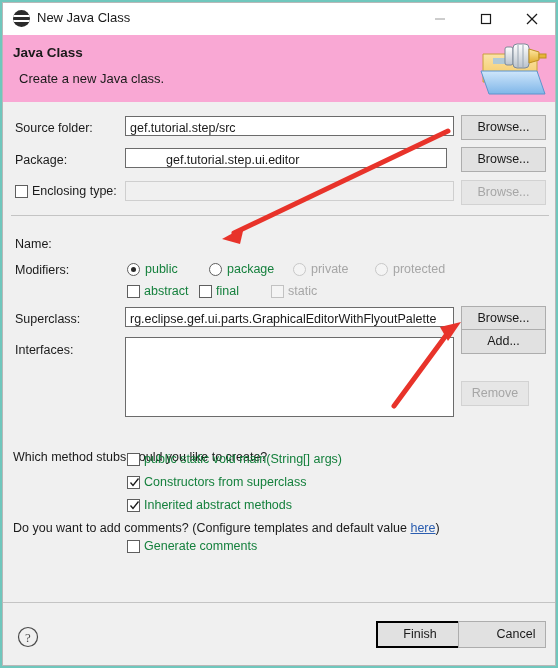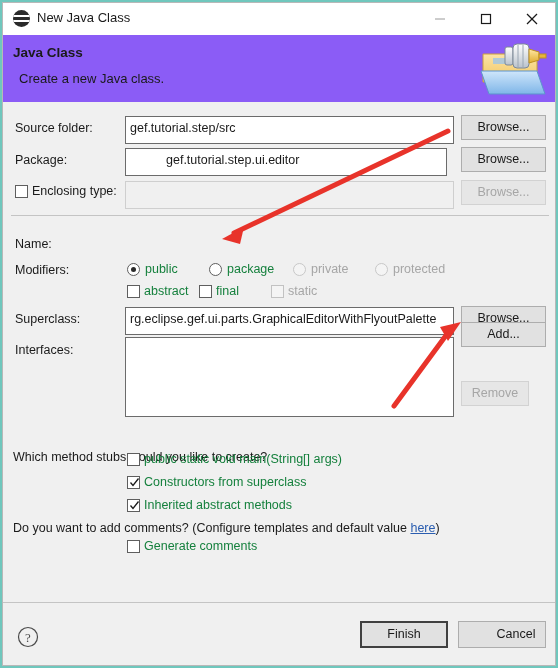--- a/index.html
+++ b/index.html
@@ -41,21 +41,21 @@
     position:absolute;top:0;width:46px;height:32px;cursor:default;
   }
   .wbtn svg{position:absolute;left:50%;top:50%;transform:translate(-50%,-50%);}
   .wbtn.min{right:92px;}
   .wbtn.max{right:46px;}
   .wbtn.close{right:0;}
 
   
   .header{
     position:absolute;left:0;top:32px;width:100%;height:67px;
-    background:#8b5cf6;
+    background:#f9a8d4;
   }
   .header-title{
     position:absolute;left:10px;top:10px;
     font-size:13.5px;font-weight:bold;color:#1a1a1a;
   }
   .header-sub{
     position:absolute;left:16px;top:36px;
     font-size:13px;color:#1a1a1a;
   }
   .header-rule{
@@ -74,21 +74,21 @@
     position:absolute;left:8px;width:538px;height:1px;background:#c4c4c4;
   }
   .lbl{
     position:absolute;font-size:12.5px;color:#1a1a1a;white-space:nowrap;
   }
 
   .tf{
     position:absolute;box-sizing:border-box;
     background:#ffffff;border:1px solid #6b6b6b;
     font-size:12.5px;color:#1a1a1a;
-    padding:0 4px;line-height:22px;height:28px;
+    padding:0 4px;line-height:22px;height:20px;
     white-space:nowrap;overflow:hidden;
   }
   .tf.ro{background:#f0f0f0;border:1px solid #cfcfcf;}
 
   .btn{
     position:absolute;box-sizing:border-box;
     background:#e1e1e1;border:1px solid #adadad;
     font-size:12.5px;color:#1a1a1a;
     text-align:center;line-height:23px;height:25px;
     cursor:default;
@@ -134,21 +134,21 @@
   }
   .help{
     position:absolute;left:14px;top:23px;width:22px;height:22px;cursor:default;
   }
   .fbtn{
     position:absolute;box-sizing:border-box;top:18px;height:27px;width:88px;
     background:#e1e1e1;border:1px solid #adadad;
     font-size:12.5px;color:#1a1a1a;text-align:center;line-height:25px;cursor:default;
   }
   .fbtn.primary{
-    border:2px solid #404040;line-height:23px;
+    border:2px solid #000000;line-height:23px;margin-left:16px;
   }
 
   
   .anno{position:absolute;left:0;top:0;width:558px;height:668px;pointer-events:none;}
 </style>
 </head>
 <body>
 
 <div class="window">
 
@@ -258,21 +258,21 @@
 
     <div class="cb dis" style="left:268px;top:182px;"></div>
     <div class="opt dim" style="left:285px;top:181px;">static</div>
 
     <div class="lbl" style="left:12px;top:209px;">Superclass:</div>
     <div class="tf" style="left:122px;top:204px;width:329px;">rg.eclipse.gef.ui.parts.GraphicalEditorWithFlyoutPalette</div>
     <div class="btn" style="left:458px;top:203px;width:85px;">Browse...</div>
 
     <div class="lbl" style="left:12px;top:240px;">Interfaces:</div>
     <div class="listbox" style="left:122px;top:234px;width:329px;height:80px;"></div>
-    <div class="btn" style="left:458px;top:219px;width:85px;">Add...</div>
+    <div class="btn" style="left:458px;top:226px;width:85px;">Add...</div>
     <div class="btn dis" style="left:458px;top:278px;width:68px;">Remove</div>
 
     <div class="q" style="left:10px;top:347px;">Which method stubs would you like to create?</div>
 
     <div class="cb" style="left:124px;top:350px;"></div>
     <div class="opt" style="left:141px;top:349px;">public static void main(String[] args)</div>
 
     <div class="cb" style="left:124px;top:373px;">
       <svg width="11" height="11" viewBox="0 0 11 11">
           <polyline points="1.5,5.5 4,8.5 9.5,1.5" fill="none" stroke="#1a1a1a" stroke-width="1.3"></polyline>

